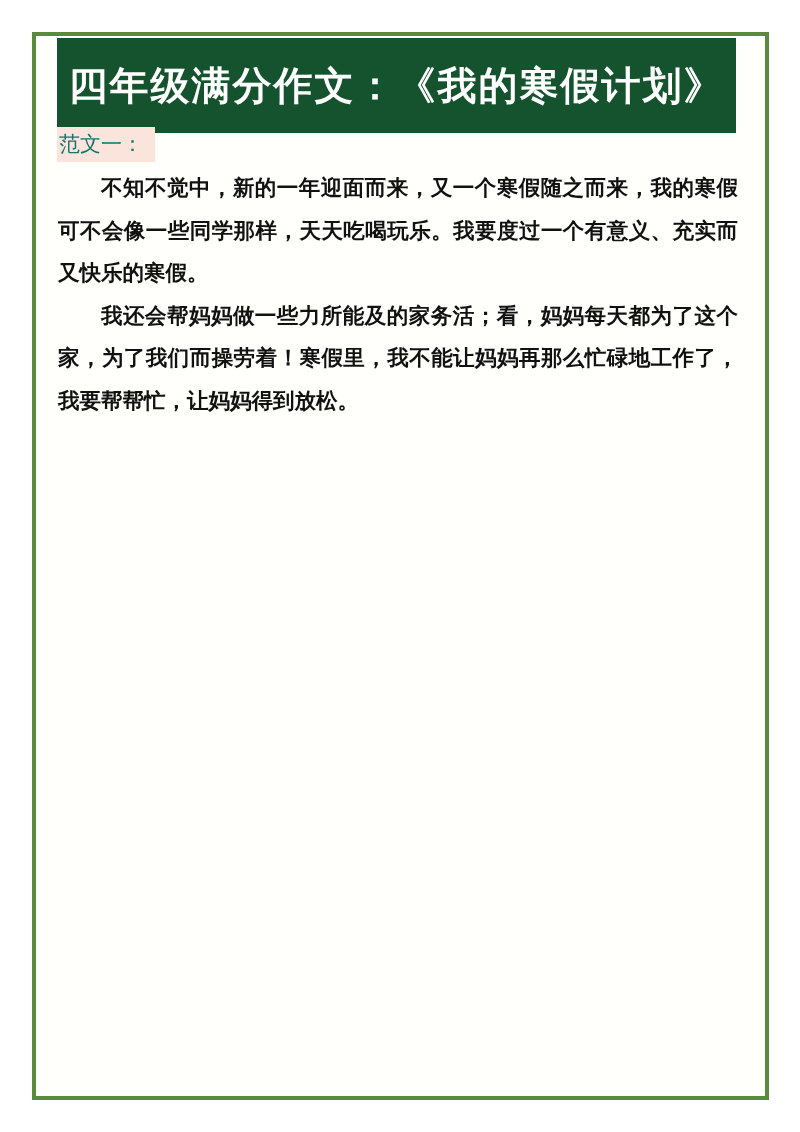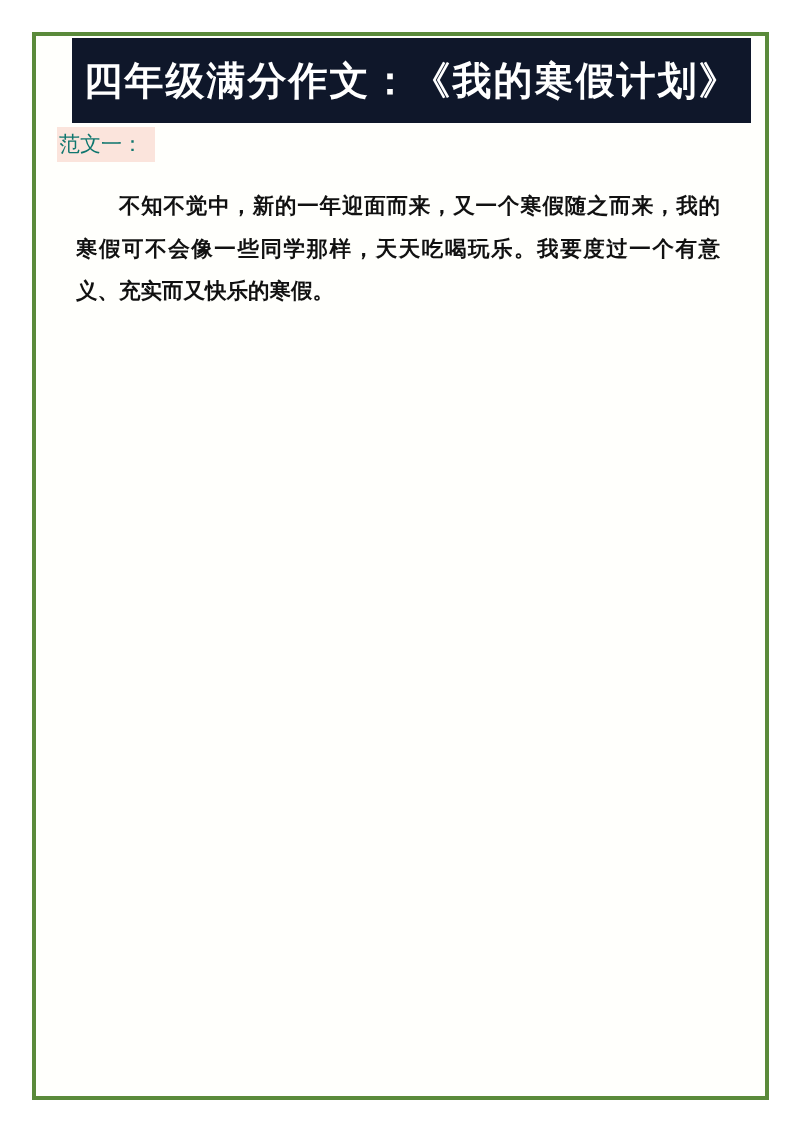--- a/index.html
+++ b/index.html
@@ -8,23 +8,23 @@
     position: relative; overflow: hidden;
     font-family: "DejaVu Sans", sans-serif;
   }
   .frame {
     position: absolute; left: 32px; top: 32px;
     width: 729px; height: 1060px;
     border: 4px solid #5a8a3a;
     background: #fffffc;
   }
   .banner {
-    position: absolute; left: 72px; top: 38px;
-    width: 679px; height: 85px;
-    background: #0f172a;
+    position: absolute; left: 57px; top: 38px;
+    width: 679px; height: 95px;
+    background: #14532d;
     display: flex; align-items: center; justify-content: center;
   }
   .banner-title {
     color: #ffffff; font-size: 39px; font-weight: bold;
     letter-spacing: 2px; white-space: nowrap;
     font-family: "DejaVu Sans", sans-serif;
   }
   .label {
     position: absolute; left: 57px; top: 127px;
     height: 35px; padding: 0 12px 0 2px;
@@ -32,28 +32,29 @@
     font-size: 21px; line-height: 35px;
     font-family: "DejaVu Sans", sans-serif;
   }
   .content {
     position: absolute; left: 58px; top: 167px; width: 680px;
     color: #111111; font-size: 21.5px; line-height: 42.5px;
     font-weight: bold;
     font-family: "DejaVu Sans", sans-serif;
     text-align: justify;
   }
-  .content p { margin: 18px; text-indent: 2em; }
+  .content p { margin: 0; text-indent: 2em; }
 </style>
 </head>
 <body>
 
 <div class="frame"></div>
 
 <div class="banner">
   <span class="banner-title">四年级满分作文：《我的寒假计划》</span>
 </div>
 
 <div class="label">范文一：</div>
 
 <div class="content">
   <p>不知不觉中，新的一年迎面而来，又一个寒假随之而来，我的寒假可不会像一些同学那样，天天吃喝玩乐。我要度过一个有意义、充实而又快乐的寒假。</p>
+  <p>我还会帮妈妈做一些力所能及的家务活；看，妈妈每天都为了这个家，为了我们而操劳着！寒假里，我不能让妈妈再那么忙碌地工作了，我要帮帮忙，让妈妈得到放松。</p>
 </div>
 
 </body></html>

